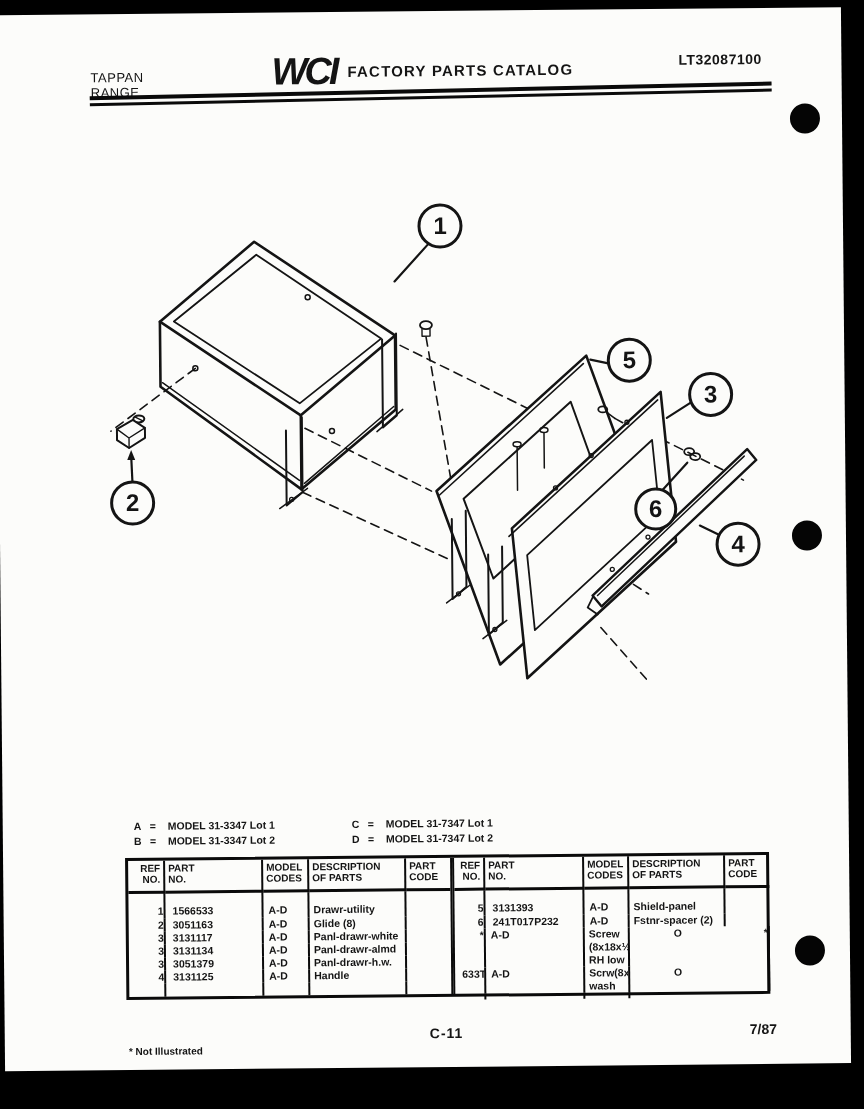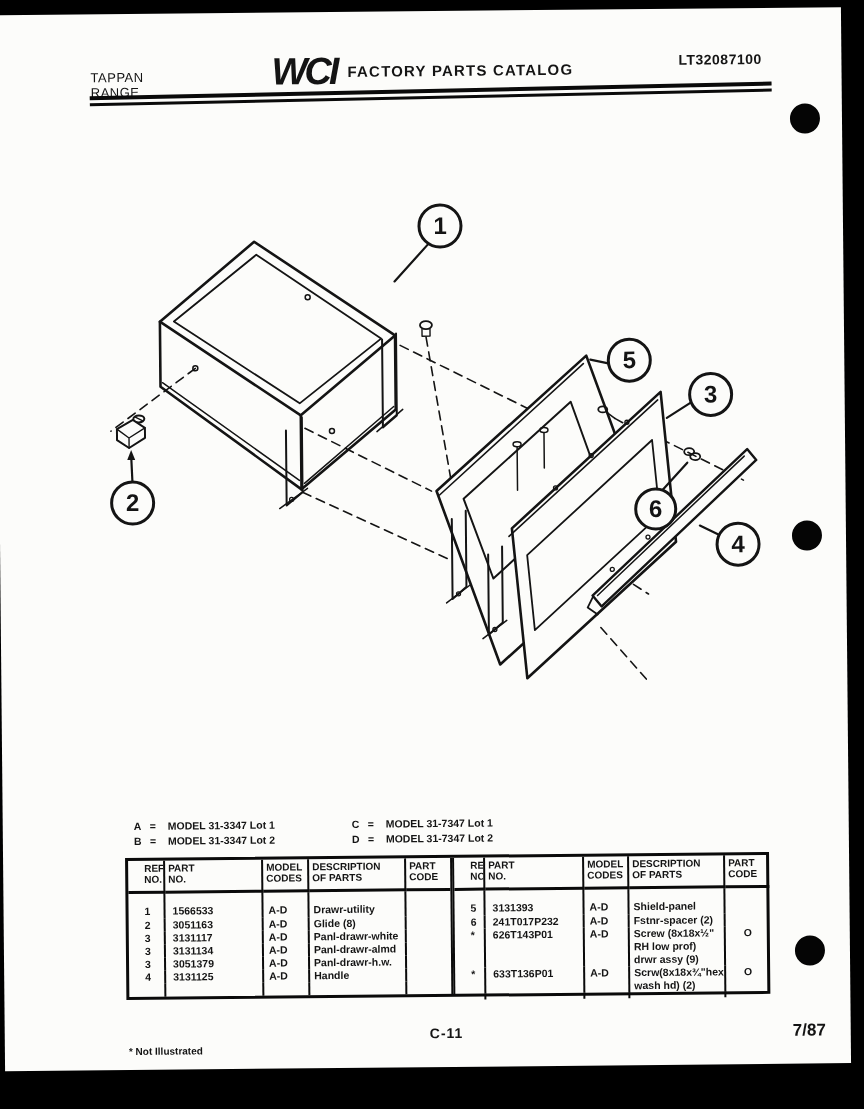--- a/index.html
+++ b/index.html
@@ -39,28 +39,28 @@
   }
   .half{display:grid;box-sizing:border-box;}
   .half.left{width:322px;grid-template-columns:37px 98px 46px 97px 44px;grid-template-rows:33px 25px repeat(5,13px) minmax(10px,1fr);}
   .half.right{width:315px;grid-template-columns:31px 99px 45px 96px 44px;grid-template-rows:33px 25px 13px 39px 26px minmax(6px,1fr);}
   .vdiv{width:7px;box-sizing:border-box;border-left:2.5px solid #0a0a0a;border-right:2.5px solid #0a0a0a;}
   .cell{box-sizing:border-box;border-right:2px solid #0a0a0a;overflow:hidden;}
   .cell.last{border-right:none;}
   .hcell{border-bottom:3px solid #0a0a0a;padding:2px 3px;font-size:10px;line-height:11px;white-space:pre-line;}
   .bcell{line-height:13px;white-space:pre-line;}
   .pt{padding-top:11px;}
-  .c-ref{text-align:left;padding-left:16px;}
+  .c-ref{text-align:right;}
   .c-part{padding-left:7px;}
   .c-model{padding-left:5px;}
   .c-desc{padding-left:4px;}
   .c-code{text-align:center;}
   .footnote{position:absolute;left:124px;top:992px;font-size:10px;font-weight:bold;margin-top:40px;}
   .footer-page{position:absolute;left:425px;top:1014px;font-size:14px;font-weight:bold;letter-spacing:1px;}
-  .footer-date{position:absolute;left:745px;top:1013px;font-size:17px;font-weight:bold;margin-left:43px;}
+  .footer-date{position:absolute;left:745px;top:1013px;font-size:14px;font-weight:bold;}
   svg text{font-family:"Liberation Sans", sans-serif;}
 </style>
 </head>
 <body>
 
 <div class="page">
 
   <div class="hole" style="left:794px;top:96px;"></div>
   <div class="hole" style="left:792px;top:513px;"></div>
   <div class="hole" style="left:791px;top:928px;"></div>
@@ -299,21 +299,20 @@
       <div class="cell bcell pt c-desc">Shield-panel</div>
       <div class="cell bcell pt c-code last"></div>
 
       <div class="cell bcell c-ref">6</div>
       <div class="cell bcell c-part">241T017P232</div>
       <div class="cell bcell c-model">A-D</div>
       <div class="cell bcell c-desc">Fstnr-spacer (2)</div>
       <div class="cell bcell c-code last"></div>
 
       <div class="cell bcell c-ref">*</div>
-      <div class="cell bcell c-part">626T143P01</div>
       <div class="cell bcell c-model">A-D</div>
       <div class="cell bcell c-desc">Screw (8x18x½"
 RH low prof)
 drwr assy (9)</div>
       <div class="cell bcell c-code last">O</div>
 
       <div class="cell bcell c-ref">*</div>
       <div class="cell bcell c-part">633T136P01</div>
       <div class="cell bcell c-model">A-D</div>
       <div class="cell bcell c-desc">Scrw(8x18x¾"hex

